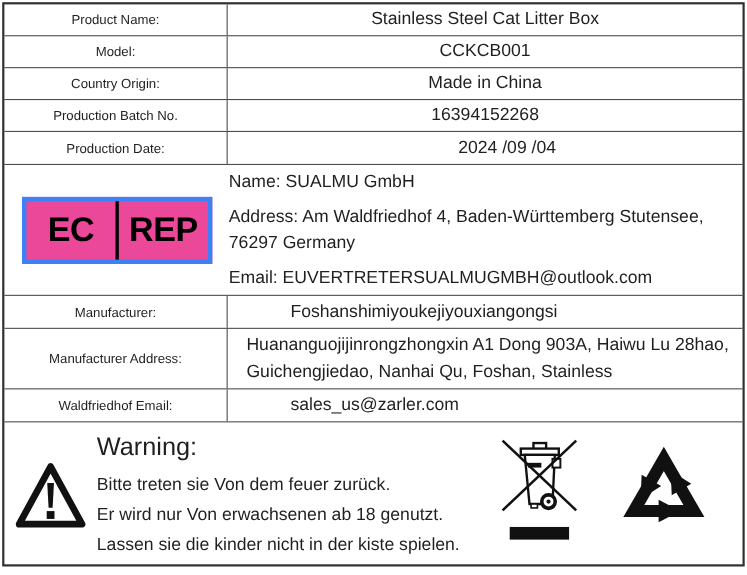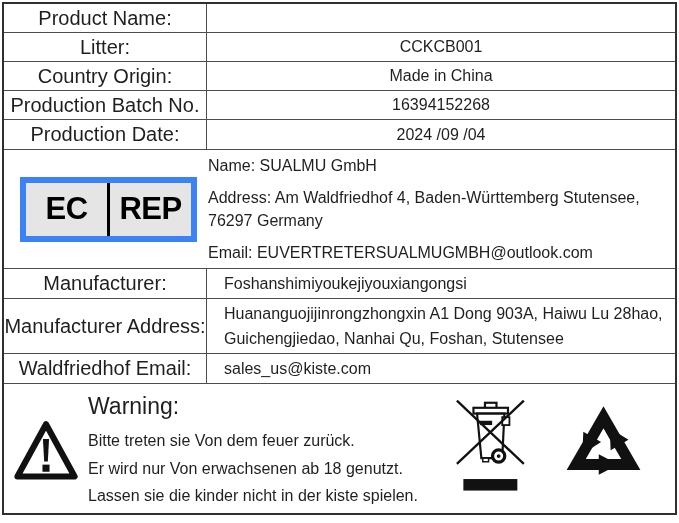--- a/index.html
+++ b/index.html
@@ -7,33 +7,33 @@
     width:679px;height:523px;background:#ffffff;
     font-family:"Liberation Sans", sans-serif;color:#1f1f1f;
     position:relative;overflow:hidden;
   }
   .tbl{
     position:absolute;left:2px;top:2px;width:675px;height:513px;
     box-sizing:border-box;border:2px solid #303030;background:#fff;
     display:flex;flex-direction:column;
   }
   .row{display:flex;box-sizing:border-box;border-bottom:1px solid #4d4d4d;}
-  .h29{height:29px;}.h30{height:30px;}.h55{height:55px;}
+  .h29{height:29px;}.h30{height:30px;gap:40px;}.h55{height:55px;}
   .lbl{
     width:203px;box-sizing:border-box;border-right:1px solid #4d4d4d;
     display:flex;align-items:center;justify-content:center;
-    font-size:20px;text-align:center;
+    font-size:12px;text-align:center;
   }
   .val{flex:1;display:flex;align-items:center;font-size:16px;}
   .center{justify-content:center;}
   .leftpad{padding-left:17px;padding-right:8px;line-height:25px;}
   
   .ecrep{height:119px;box-sizing:border-box;border-bottom:1px solid #4d4d4d;display:flex;}
   .ecrep-logo-wrap{width:204px;box-sizing:border-box;display:flex;align-items:center;padding-left:16px;}
-  .ecrep-logo{display:flex;border:6px solid #3b82f6;background:#e5e5e5;}
+  .ecrep-logo{display:flex;border:4px solid #3b82f6;background:#ec4899;}
   .ecrep-cell{
     width:81px;height:53px;display:flex;align-items:center;justify-content:center;
     font-weight:bold;font-size:31px;letter-spacing:-0.5px;color:#000;
   }
   .ecrep-cell.first{border-right:3px solid #000;}
   .ecrep-text{
     flex:1;display:flex;flex-direction:column;justify-content:center;
     gap:9px;font-size:16px;line-height:23px;padding-right:0;
   }
   
@@ -50,23 +50,24 @@
   .warn-recycle{margin-top:19px;margin-left:30px;margin-right:24px;}
   svg{display:block;}
 </style>
 </head>
 <body>
 
 <div class="tbl">
 
   <div class="row h29">
     <div class="lbl">Product Name:</div>
+    <div class="val center">Stainless Steel Cat Litter Box</div>
   </div>
   <div class="row h29">
-    <div class="lbl">Litter:</div>
+    <div class="lbl">Model:</div>
     <div class="val center">CCKCB001</div>
   </div>
   <div class="row h29">
     <div class="lbl">Country Origin:</div>
     <div class="val center">Made in China</div>
   </div>
   <div class="row h29">
     <div class="lbl">Production Batch No.</div>
     <div class="val center">16394152268</div>
   </div>
@@ -88,25 +89,25 @@
       <div>Email: EUVERTRETERSUALMUGMBH@outlook.com</div>
     </div>
   </div>
 
   <div class="row h30">
     <div class="lbl">Manufacturer:</div>
     <div class="val leftpad">Foshanshimiyoukejiyouxiangongsi</div>
   </div>
   <div class="row h55">
     <div class="lbl">Manufacturer Address:</div>
-    <div class="val leftpad">Huananguojijinrongzhongxin A1 Dong 903A, Haiwu Lu 28hao, Guichengjiedao, Nanhai Qu, Foshan, Stutensee</div>
+    <div class="val leftpad">Huananguojijinrongzhongxin A1 Dong 903A, Haiwu Lu 28hao, Guichengjiedao, Nanhai Qu, Foshan, Stainless</div>
   </div>
   <div class="row h30">
     <div class="lbl">Waldfriedhof Email:</div>
-    <div class="val leftpad">sales_us@kiste.com</div>
+    <div class="val leftpad">sales_us@zarler.com</div>
   </div>
 
   <div class="warning">
     <div class="warn-icon-wrap">
       <svg width="68" height="64" viewBox="0 0 100 94">
         <path d="M50 9 L92 86 L8 86 Z" fill="#ffffff" stroke="#111111" stroke-width="9" stroke-linejoin="round"></path>
         <path d="M45.5 31 h9 l-1.8 33 h-5.4 Z" fill="#111111"></path>
         <rect x="44.8" y="68.5" width="10.4" height="10.5" fill="#111111"></rect>
       </svg>
     </div>

